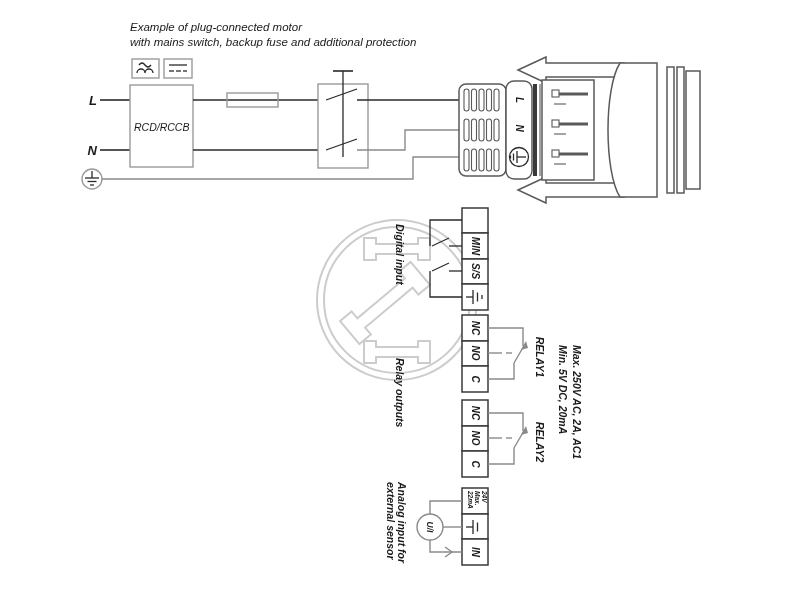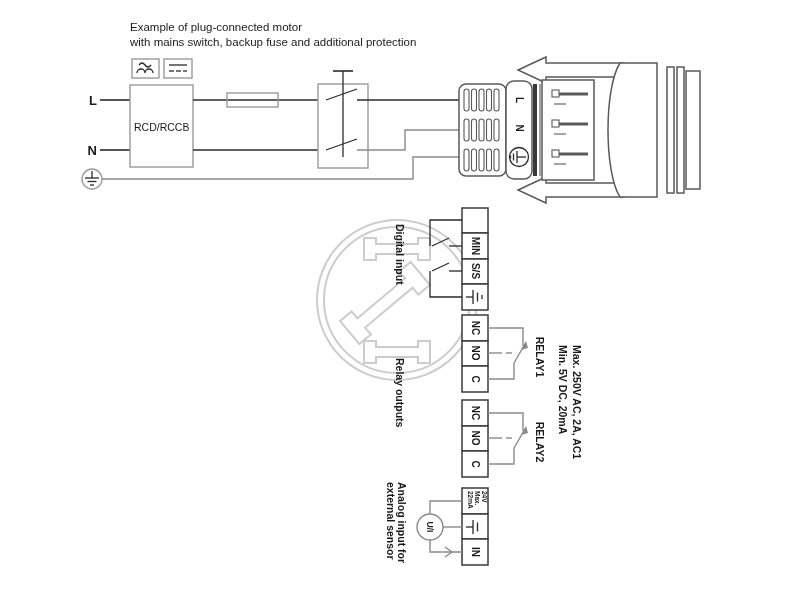--- a/index.html
+++ b/index.html
@@ -1,16 +1,16 @@
 <!DOCTYPE html>
 <html><head>
 <meta charset="utf-8">
 <style>
   html,body{margin:0;padding:0;background:#fff;}
-  .stage{position:relative;width:800px;height:600px;background:#fff;overflow:hidden;}
+  .stage{position:relative;width:800px;height:600px;background:#fff;overflow:hidden;font-style:italic;}
   svg text{font-family:"Liberation Sans","DejaVu Sans",sans-serif;fill:#1a1a1a;}
   .t-title{font-size:11.5px;}
   .t-label{font-size:13px;font-weight:bold;}
   .t-box{font-size:10.5px;}
   .t-term{font-size:10px;font-weight:bold;}
   .t-sec{font-size:10.5px;font-weight:bold;}
   .t-tiny{font-size:6.5px;font-weight:bold;}
   .t-sensor{font-size:8.5px;font-weight:bold;}
   .w-blk{stroke:#2a2a2a;stroke-width:1.6;fill:none;}
   .w-thin{stroke:#2a2a2a;stroke-width:1.3;fill:none;}

